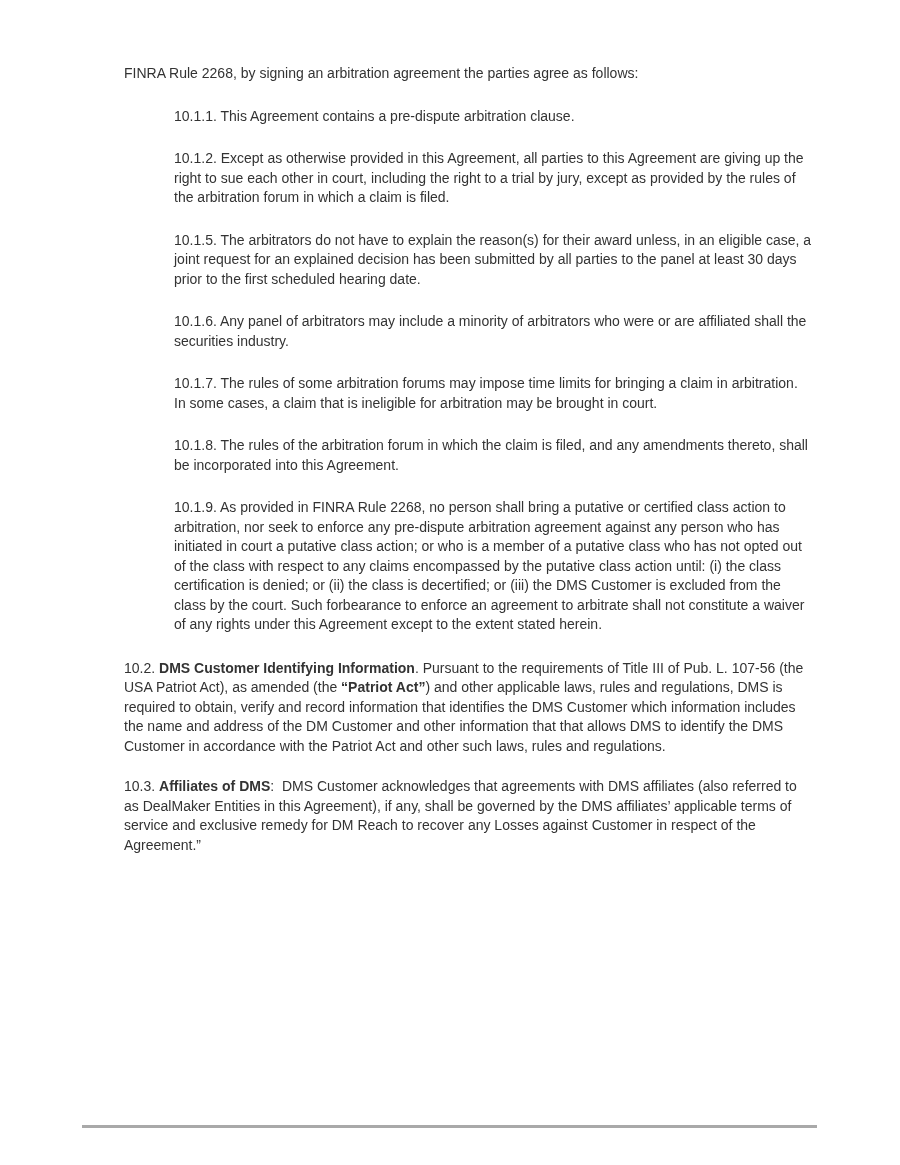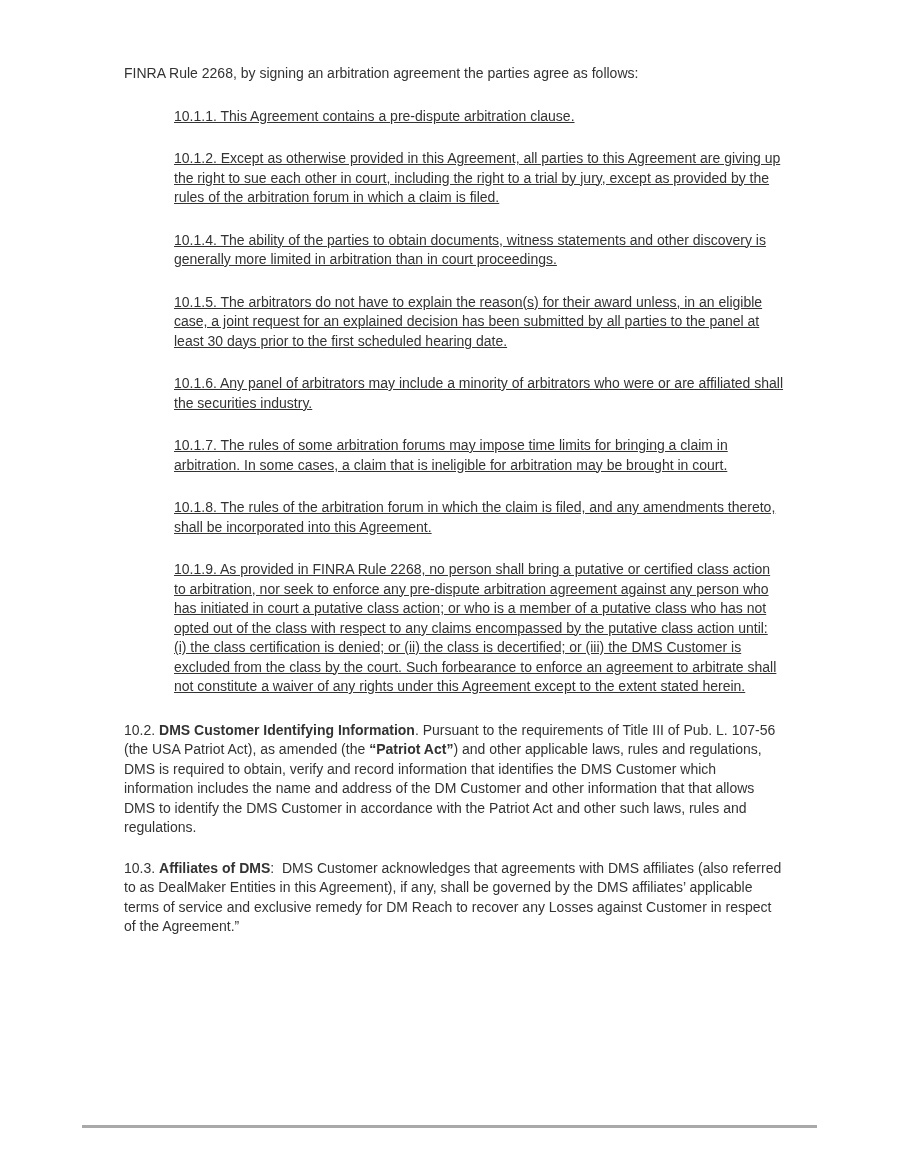--- a/index.html
+++ b/index.html
@@ -15,29 +15,28 @@
   }
   .page {
     position: absolute;
     inset: 0;
     background: var(--page-bg, #ffffff);
     color: var(--text-color, #333333);
     font-size: 14px;
     line-height: 19.5px;
   }
   .content {
-    padding: 64px 116px 0 124px;
+    padding: 64px 88px 0 124px;
   }
   .intro {
     margin: 0 0 23px 0;
   }
   .subclauses p {
     margin: 0 0 23px 0;
     padding-left: 50px;
-    text-decoration: underline;
   }
   .section {
     margin: 0 0 21px 0;
     white-space: pre-wrap;
   }
   .section-first {
     margin-top: 24px;
   }
   .section b {
     font-weight: bold;
@@ -56,21 +55,20 @@
 <body>
 
 <div class="page">
   <div class="content">
 
     <p class="intro">FINRA Rule 2268, by signing an arbitration agreement the parties agree as follows:</p>
 
     <div class="subclauses">
       <p>10.1.1. This Agreement contains a pre-dispute arbitration clause.</p>
       <p>10.1.2. Except as otherwise provided in this Agreement, all parties to this Agreement are giving up the right to sue each other in court, including the right to a trial by jury, except as provided by the rules of the arbitration forum in which a claim is filed.</p>
-      <p>10.1.4. The ability of the parties to obtain documents, witness statements and other discovery is generally more limited in arbitration than in court proceedings.</p>
       <p>10.1.5. The arbitrators do not have to explain the reason(s) for their award unless, in an eligible case, a joint request for an explained decision has been submitted by all parties to the panel at least 30 days prior to the first scheduled hearing date.</p>
       <p>10.1.6. Any panel of arbitrators may include a minority of arbitrators who were or are affiliated shall the securities industry.</p>
       <p>10.1.7. The rules of some arbitration forums may impose time limits for bringing a claim in arbitration. In some cases, a claim that is ineligible for arbitration may be brought in court.</p>
       <p>10.1.8. The rules of the arbitration forum in which the claim is filed, and any amendments thereto, shall be incorporated into this Agreement.</p>
       <p>10.1.9. As provided in FINRA Rule 2268, no person shall bring a putative or certified class action to arbitration, nor seek to enforce any pre-dispute arbitration agreement against any person who has initiated in court a putative class action; or who is a member of a putative class who has not opted out of the class with respect to any claims encompassed by the putative class action until: (i) the class certification is denied; or (ii) the class is decertified; or (iii) the DMS Customer is excluded from the class by the court. Such forbearance to enforce an agreement to arbitrate shall not constitute a waiver of any rights under this Agreement except to the extent stated herein.</p>
     </div>
 
     <p class="section section-first">10.2. <b>DMS Customer Identifying Information</b>. Pursuant to the requirements of Title III of Pub. L. 107-56 (the USA Patriot Act), as amended (the <b>“Patriot Act”</b>) and other applicable laws, rules and regulations, DMS is required to obtain, verify and record information that identifies the DMS Customer which information includes the name and address of the DM Customer and other information that that allows DMS to identify the DMS Customer in accordance with the Patriot Act and other such laws, rules and regulations.</p>
 
     <p class="section">10.3. <b>Affiliates of DMS</b>:  DMS Customer acknowledges that agreements with DMS affiliates (also referred to as DealMaker Entities in this Agreement), if any, shall be governed by the DMS affiliates’ applicable terms of service and exclusive remedy for DM Reach to recover any Losses against Customer in respect of the Agreement.”</p>

